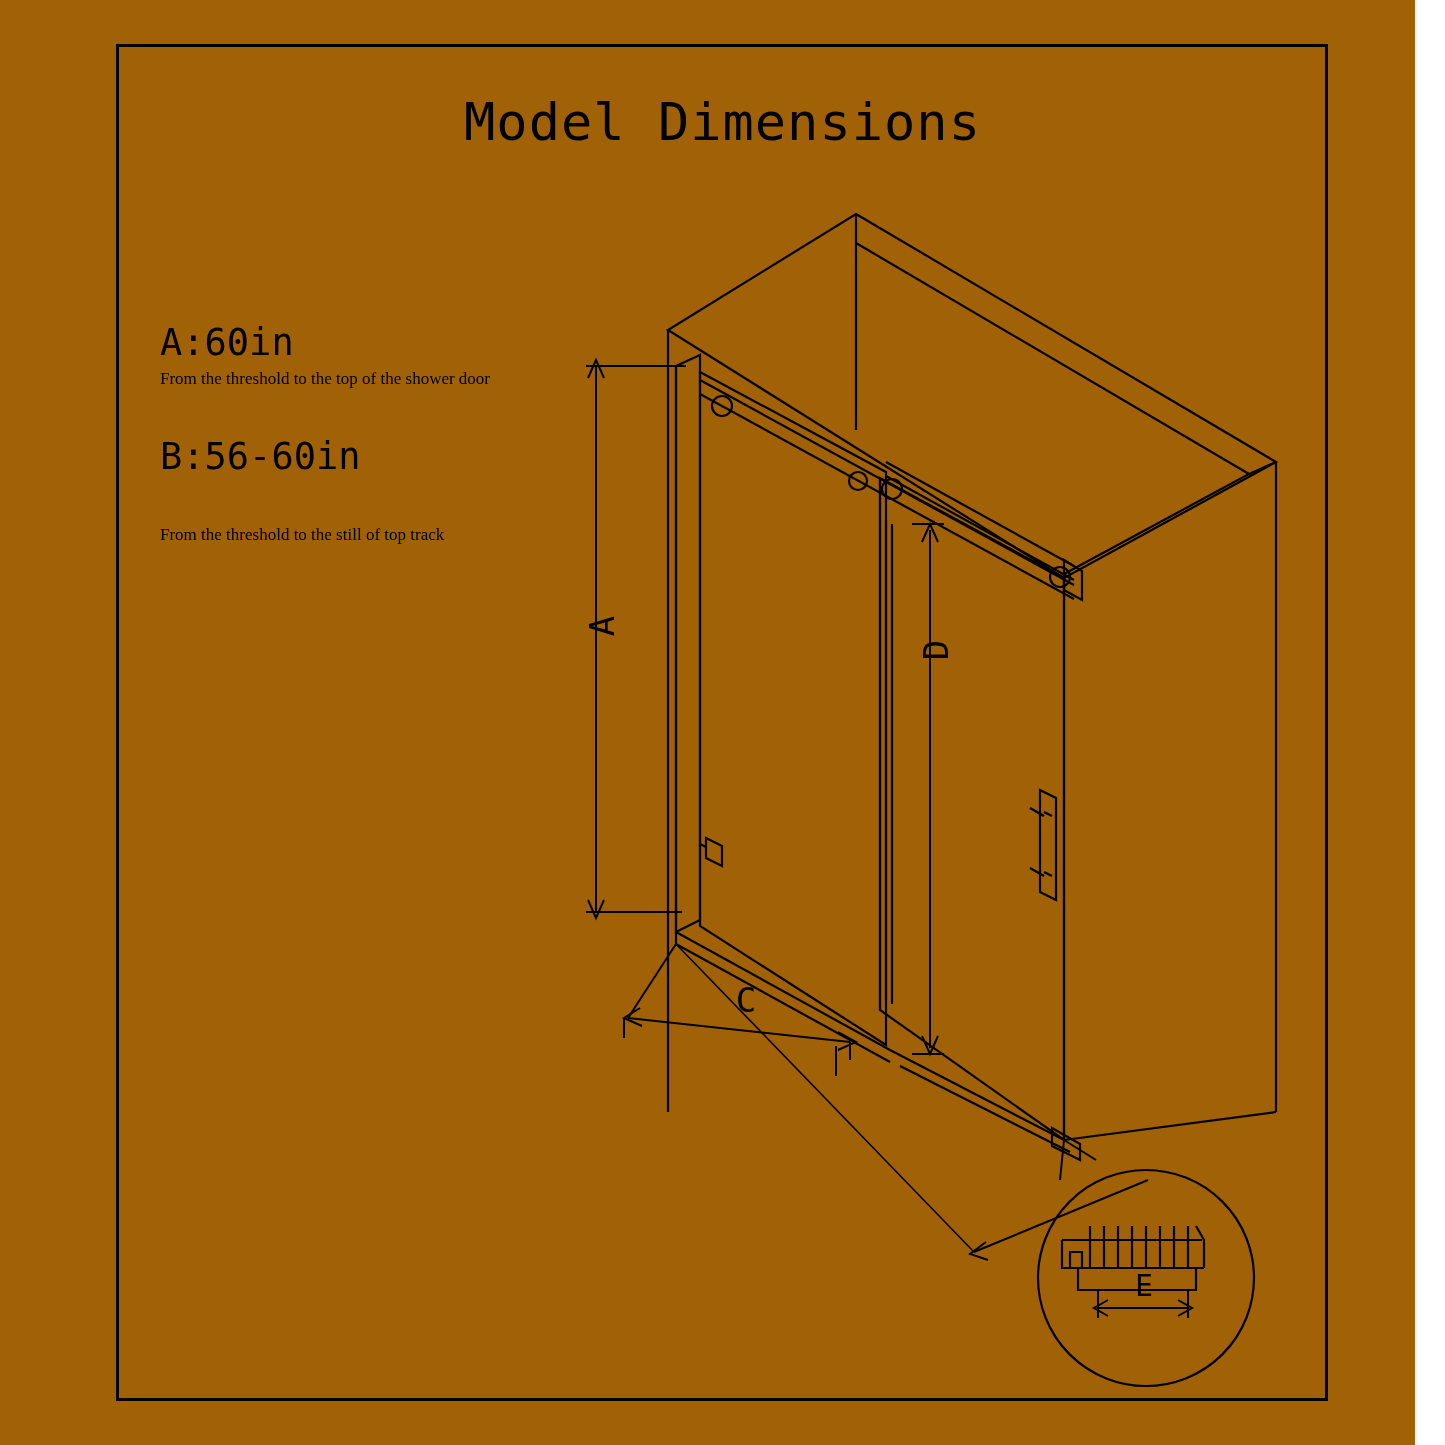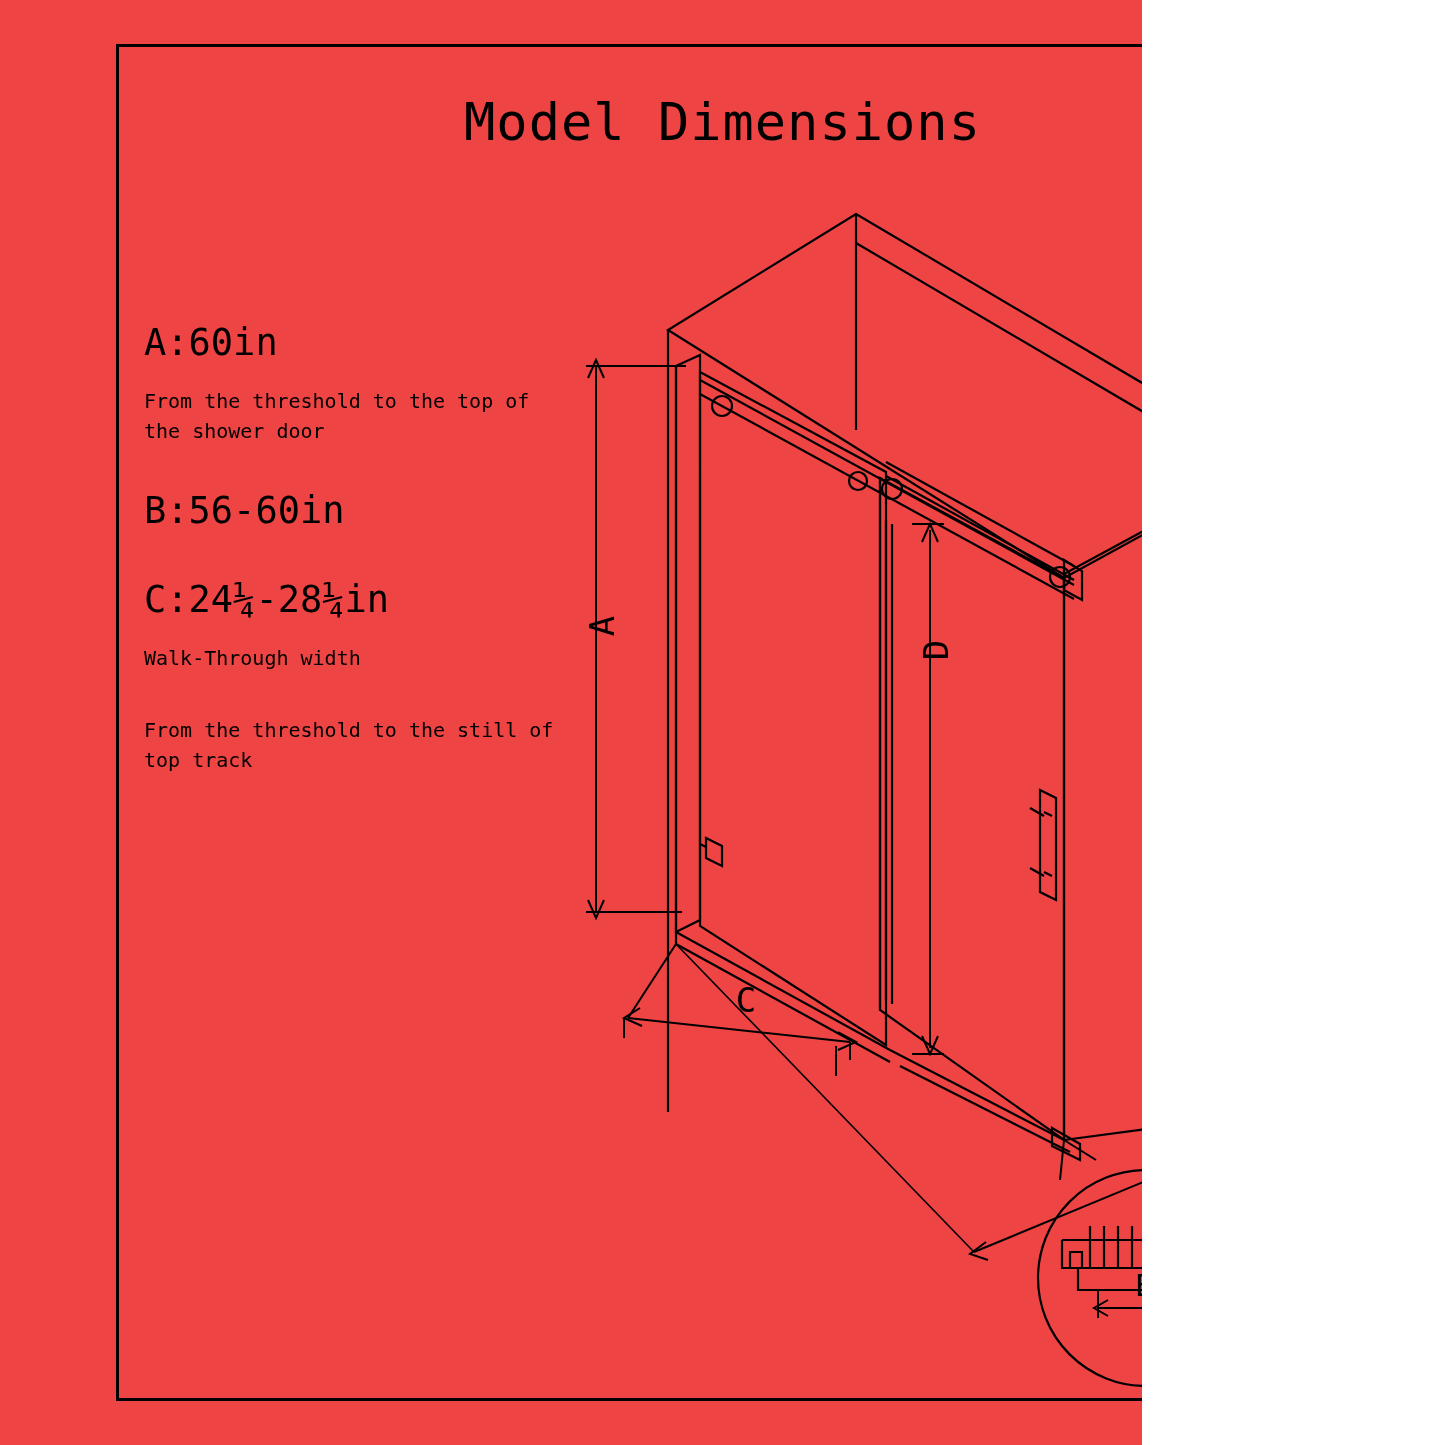--- a/index.html
+++ b/index.html
@@ -5,23 +5,23 @@
   html, body {
     margin: 0;
     padding: 0;
     background: #ffffff;
   }
   body {
     font-family: "DejaVu Sans Mono", "Liberation Mono", monospace;
   }
   #page {
     position: relative;
-    width: 1142px;
+    width: 1415px;
     height: 1445px;
-    background: #ef4444;
+    background: #a16207;
     overflow: hidden;
   }
   .frame {
     position: absolute;
     left: 116px;
     top: 44px;
     width: 1212px;
     height: 1357px;
     border: 3px solid #000000;
     box-sizing: border-box;
@@ -31,38 +31,39 @@
     left: 0;
     top: 92px;
     width: 1445px;
     text-align: center;
     font-size: 52px;
     letter-spacing: 1px;
     color: #000000;
   }
   .legend {
     position: absolute;
-    left: 144px;
+    left: 160px;
     top: 320px;
     width: 420px;
   }
   .legend-item {
     margin-bottom: 42px;
   }
   .legend-code {
     font-size: 37px;
     color: #000000;
     line-height: 1.25;
     white-space: nowrap;
   }
   .legend-desc {
-    font-size: 20px;
+    font-size: 17px;
     color: #000000;
     line-height: 1.5;
-    margin-top: 20px;
+    margin-top: 0;
+    font-family: Liberation Serif, serif;
   }
   svg.art {
     position: absolute;
     left: 0;
     top: 0;
     width: 1445px;
     height: 1445px;
     pointer-events: none;
   }
   .dimlabel {
@@ -84,24 +85,20 @@
 
   <div class="title">Model Dimensions</div>
 
   <div class="legend">
     <div class="legend-item">
       <div class="legend-code">A:60in</div>
       <div class="legend-desc">From the threshold to the top of the shower door</div>
     </div>
     <div class="legend-item">
       <div class="legend-code">B:56-60in</div>
-    </div>
-    <div class="legend-item">
-      <div class="legend-code">C:24¼-28¼in</div>
-      <div class="legend-desc">Walk-Through width</div>
     </div>
     <div class="legend-item">
       <div class="legend-desc">From the threshold to the still of top track</div>
     </div>
     <div class="legend-item">
     </div>
   </div>
 
   <svg class="art" viewBox="0 0 1445 1445">
     <g fill="none" stroke="#000000" stroke-width="2.2" stroke-linejoin="miter" stroke-linecap="butt">

